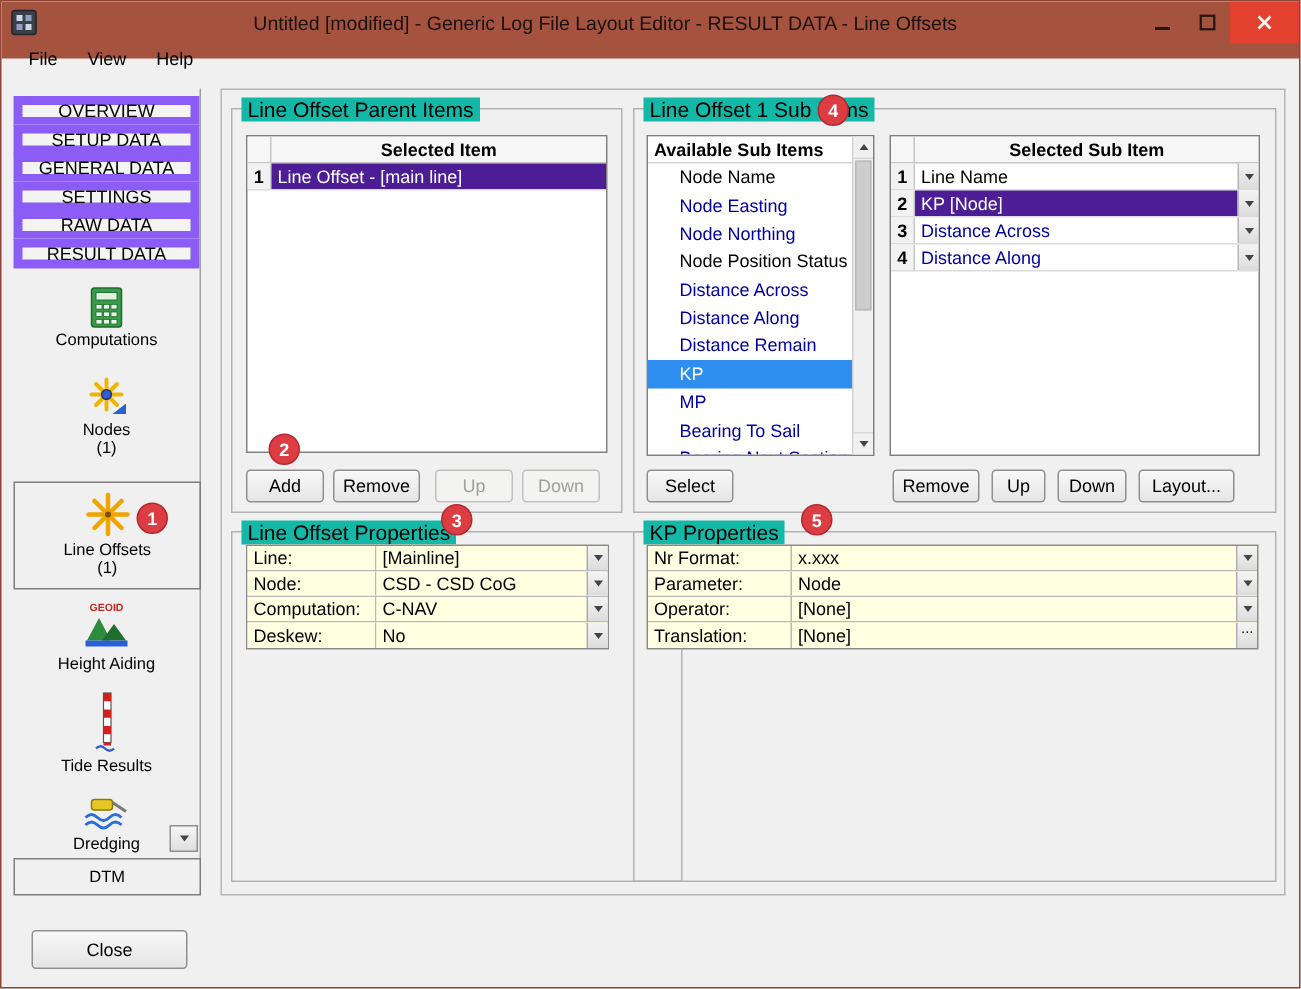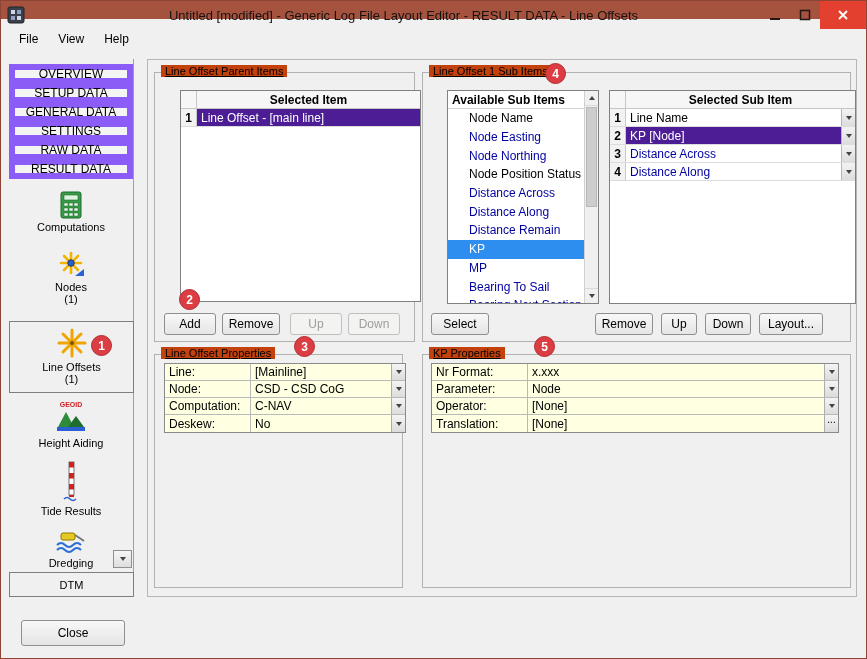--- a/index.html
+++ b/index.html
@@ -1,21 +1,21 @@
 <!DOCTYPE html>
 <html><head>
 <meta charset="utf-8">
 <style>
   * { margin:0; padding:0; box-sizing:border-box; }
   body { width:867px; height:659px; position:relative; background:#fff;
          font-family:"Liberation Sans","DejaVu Sans",sans-serif; font-size:12px; color:#000; }
   .window { position:absolute; inset:0; background:#f0f0f0; border:1px solid #8e4435; overflow:hidden; }
 
   
-  .titlebar { position:absolute; left:0; top:0; right:0; height:18px; background:#a5523e; }
+  .titlebar { position:absolute; left:0; top:0; right:0; height:38px; background:#a5523e; }
   .app-icon { position:absolute; left:6px; top:5px; }
   .title { position:absolute; left:60px; right:120px; top:0; height:28px; display:flex;
            align-items:center; justify-content:center; font-size:13px; color:#181210; white-space:nowrap; overflow:hidden;}
   .win-controls { position:absolute; right:0; top:0; height:28px; display:flex; }
   .win-btn { width:30px; height:28px; display:flex; align-items:center; justify-content:center; }
   .win-btn.close { width:46px; background:#e3402f; }
 
   
   .menubar { position:absolute; left:0; top:28px; right:0; height:24px; display:flex; padding-left:8px; }
   .menu-item { padding:3px 10px; }
@@ -39,28 +39,28 @@
              display:flex; align-items:center; justify-content:center; font-size:11px; background:#f0f0f0; }
   .side-expander { position:absolute; left:112px; top:549px; width:19px; height:18px; border:1px solid #8f8f8f;
                    background:linear-gradient(#f6f6f6,#dedede); display:flex; align-items:center; justify-content:center; }
   .close-btn { position:absolute; left:20px; top:619px; width:104px; height:26px; border:1px solid #8f8f8f;
                border-radius:3px; background:linear-gradient(#f8f8f8,#e4e4e4); font-size:12px;
                font-family:inherit; display:flex; align-items:center; justify-content:center; }
 
   
   .main { position:absolute; left:146px; top:58px; width:710px; height:538px; border:1px solid #b6b6b6; }
   .group { position:absolute; border:1px solid #b2b2b2; }
-  .legend { position:absolute; top:-8px; left:6px; background:#c2410c; padding:0 4px; font-size:11px; white-space:nowrap;text-decoration:underline; }
+  .legend { position:absolute; top:-8px; left:6px; background:#14b8a6; padding:0 4px; font-size:14px; white-space:nowrap; }
   .group-parent { left:6px; top:12px; width:261px; height:270px; }
-  .group-lprops { left:6px; top:294px; width:249px; height:234px; }
+  .group-lprops { left:6px; top:294px; width:301px; height:234px; }
   .group-sub    { left:274px; top:12px; width:429px; height:270px; }
   .group-kprops { left:274px; top:294px; width:429px; height:234px; }
 
   
-  .tbl { position:absolute; background:#fff; border:1px solid #808080; overflow:hidden;margin-left:16px; }
+  .tbl { position:absolute; background:#fff; border:1px solid #808080; overflow:hidden; }
   .p-table { left:9px; top:17px; width:241px; height:212px; }
   .sel-table { left:170px; top:17px; width:247px; height:214px; }
   .t-head { height:18px; display:flex; font-weight:bold; background:#f6f6f6; border-bottom:1px solid #c6c6c6; }
   .t-head .numcol { width:16px; border-right:1px solid #c6c6c6; }
   .t-head .hlabel { flex:1; display:flex; align-items:center; justify-content:center; }
   .trow { height:18px; display:flex; border-bottom:1px solid #dcdcdc; }
   .trow .num { width:16px; background:#f2f2f2; border-right:1px solid #c9c9c9; font-weight:bold;
                display:flex; align-items:center; justify-content:center; }
   .trow .txt { flex:1; display:flex; align-items:center; padding-left:4px; overflow:hidden; white-space:nowrap; }
   .trow.selected .txt { background:#4c1d95; }

